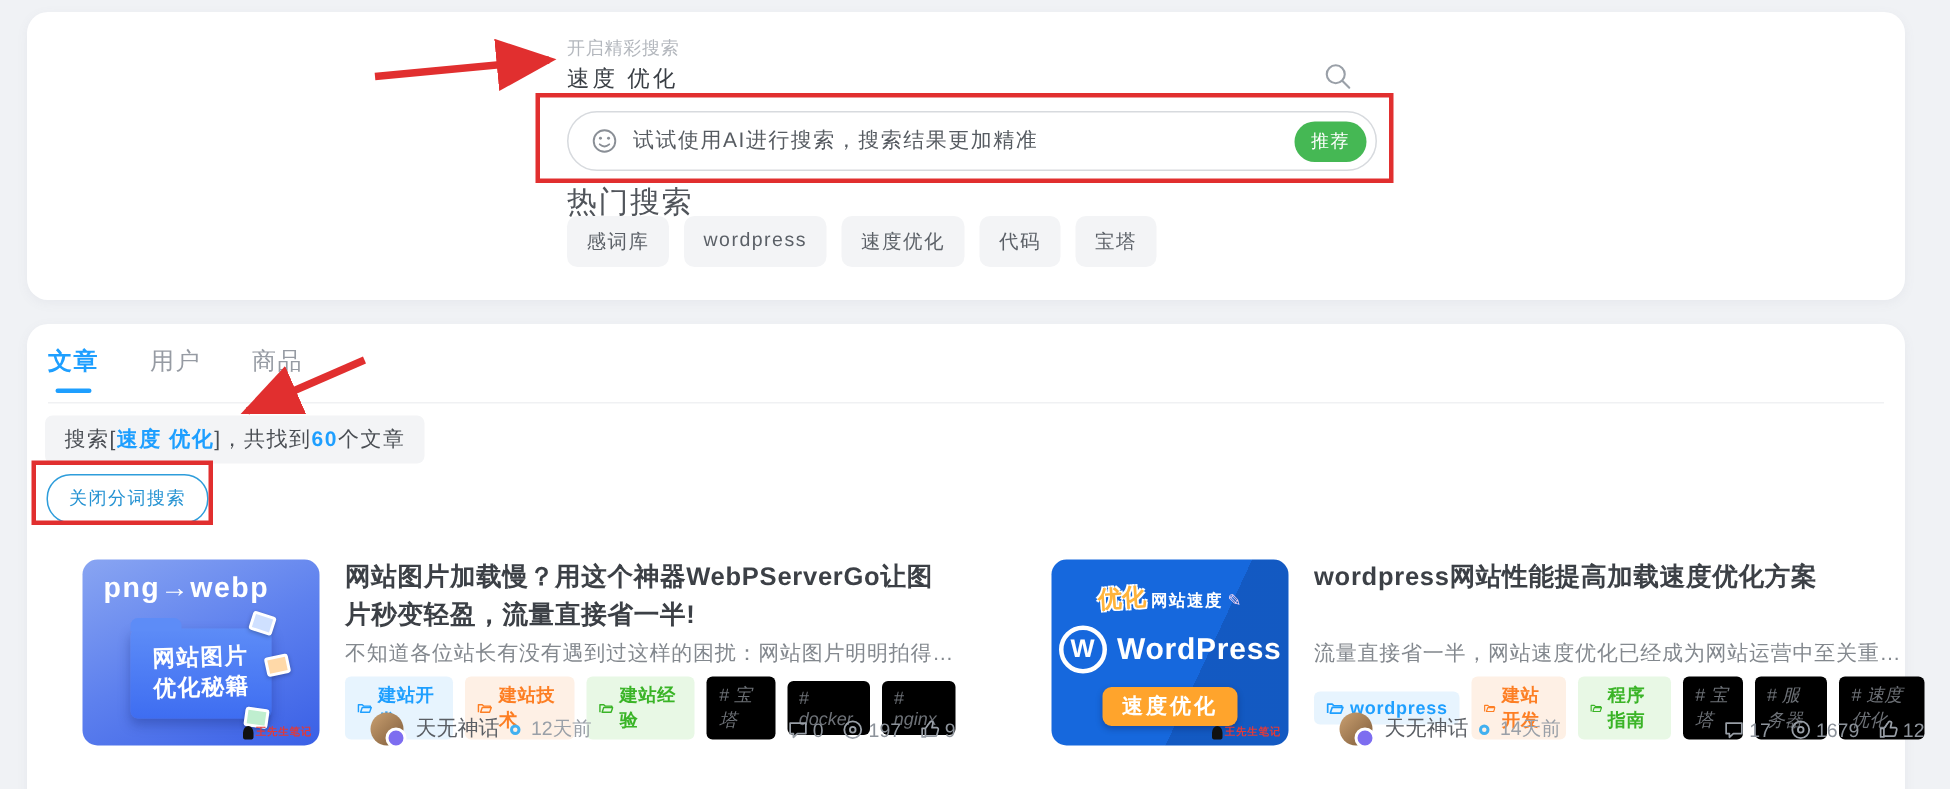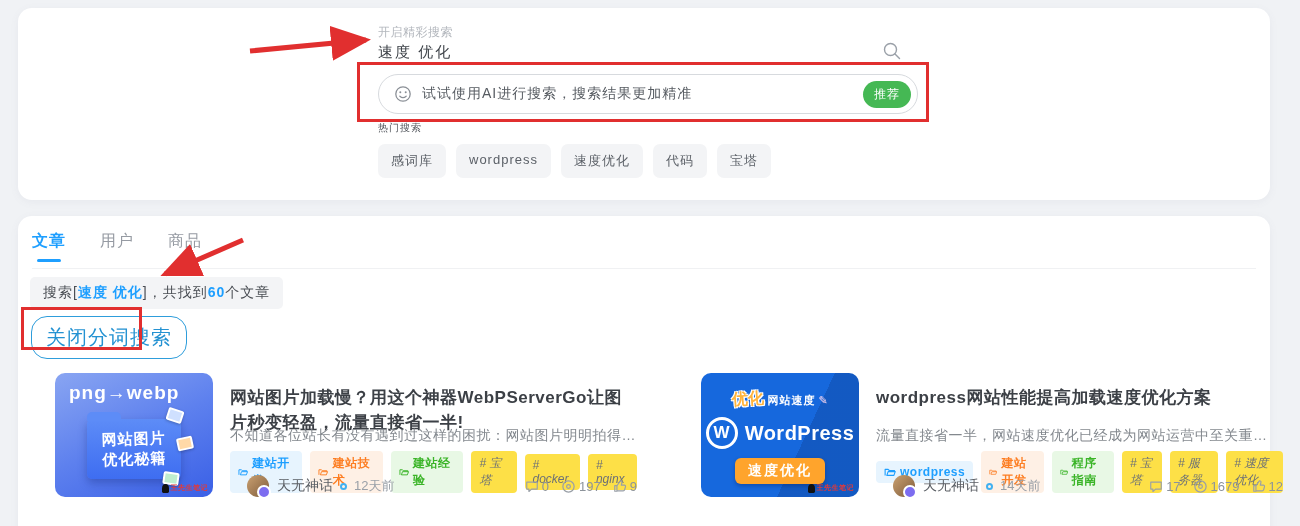--- a/index.html
+++ b/index.html
@@ -12,51 +12,51 @@
   
   .sp-label { position:absolute; left:360px; top:16px; font-size:12px; color:#b3b7bd; letter-spacing:.5px; }
   .sp-query { position:absolute; left:360px; top:35px; font-size:15px; color:#3a3f45; letter-spacing:2px; }
   .sp-search-icon { position:absolute; left:864px; top:33px; width:20px; height:20px; cursor:pointer; }
   .ai-banner { position:absolute; left:360px; top:66px; width:540px; height:40px; background:#fff;
     border:1px solid #d7dade; border-radius:21px; display:flex; align-items:center; padding:0 6px 0 15px; cursor:pointer; }
   .ai-banner .smiley { width:18px; height:18px; flex:0 0 auto; }
   .ai-banner .ai-text { margin-left:10px; font-size:14px; color:#565b61; letter-spacing:1px; }
   .ai-badge { margin-left:auto; background:#45b854; color:#fff; font-size:12px; font-weight:normal;
     padding:5px 11px; border-radius:14px; letter-spacing:1px; }
-  .hot-label { position:absolute; left:360px; top:113px; font-size:10px; color:#51555b; letter-spacing:1px; }
+  .hot-label { position:absolute; left:360px; top:113px; font-size:20px; color:#51555b; letter-spacing:1px; }
   .hot-tags { position:absolute; left:360px; top:136px; display:flex; gap:10px; }
   .hot-tag { background:#f3f4f6; color:#5b6067; font-size:13px; padding:8px 13px; border-radius:7px; cursor:pointer; letter-spacing:1px; }
 
   
   .tabs { position:absolute; left:14px; top:15px; display:flex; gap:34px; font-size:16px;align-items:flex-end; }
   .tab { color:#969ba3; cursor:pointer; letter-spacing:1px; padding-bottom:10px; position:relative; }
   .tab.active { color:#1e9fff; font-weight:bold; }
   .tab.active::after { content:""; position:absolute; left:50%; transform:translateX(-50%); bottom:0;
     width:24px; height:3px; border-radius:2px; background:#1e9fff; }
   .results-divider { position:absolute; left:14px; right:14px; top:52px; height:1px; background:#f0f1f3; }
   .summary-chip { position:absolute; left:12px; top:61px; background:#f3f4f6; border-radius:5px;
     padding:7px 13px; font-size:14px; color:#4a4e54; letter-spacing:1px; }
   .summary-chip b { color:#1e9fff; }
   .toggle-btn { position:absolute; left:13px; top:100px; background:#fff; border:1px solid #2e9ddb;
-    color:#2492d2; font-size:20px; padding:7px 14px; border-radius:16px; cursor:pointer; letter-spacing:1px; }
+    color:#2492d2; font-size:12px; padding:7px 14px; border-radius:16px; cursor:pointer; letter-spacing:1px; }
 
   .articles { position:absolute; left:37px; top:157px; display:flex; gap:64px; }
   .item { width:582px; display:flex; gap:17px; cursor:pointer; }
   .thumb { width:158px; height:124px; border-radius:10px; position:relative; overflow:hidden; flex:0 0 auto; }
   .content { position:relative; flex:1; min-width:0; height:124px; }
-  .a-title { position:absolute; left:0; top:13px; right:0; font-size:17px; font-weight:800; color:#3c4046; line-height:1.45; letter-spacing:.5px; }
+  .a-title { position:absolute; left:0; top:0; right:0; font-size:17px; font-weight:800; color:#3c4046; line-height:1.45; letter-spacing:.5px; }
   .a-excerpt { position:absolute; left:0; top:54px; right:0; font-size:14px; color:#83888e;
     white-space:nowrap; overflow:hidden; text-overflow:ellipsis; letter-spacing:.5px; }
   .a-tags { position:absolute; left:0; top:78px; display:flex; gap:8px; align-items:center; }
   .cat-tag { display:inline-flex; align-items:center; gap:4px; font-size:12px; font-weight:bold;
     padding:4px 8px; border-radius:4px; letter-spacing:.5px; }
   .cat-blue   { background:#e7f4fe; color:#1e9fff; }
   .cat-orange { background:#fef0e5; color:#fd7e23; }
   .cat-green  { background:#e8f8e5; color:#3ab427; }
-  .hash-tag { background:#fde047; color:#6c7076; font-size:12px; font-style:italic; padding:4px 8px; border-radius:4px; }
+  .hash-tag { background:#000000; color:#6c7076; font-size:12px; font-style:italic; padding:4px 8px; border-radius:4px; }
   .a-meta { position:absolute; left:17px; top:102px; right:0; display:flex; align-items:center; }
   .avatar { width:22px; height:22px; border-radius:50%; background:linear-gradient(135deg,#caa071,#7e5c3a); position:relative; flex:0 0 auto; }
   .avatar::after { content:""; position:absolute; right:-2px; bottom:-2px; width:10px; height:10px;
     border-radius:50%; background:#7d6df0; border:2px solid #fff; }
   .a-author { margin-left:8px; font-size:14px; color:#5a5e64; }
   .lvl-dot { width:7px; height:7px; border-radius:50%; border:2px solid #41b0f0; margin:0 7px; }
   .a-date { font-size:13px; color:#9aa0a8; }
   .a-stats { margin-left:auto; display:flex; align-items:center; gap:12px; font-size:13px; color:#8d939b; }
   .stat { display:inline-flex; align-items:center; gap:3px; }
 

